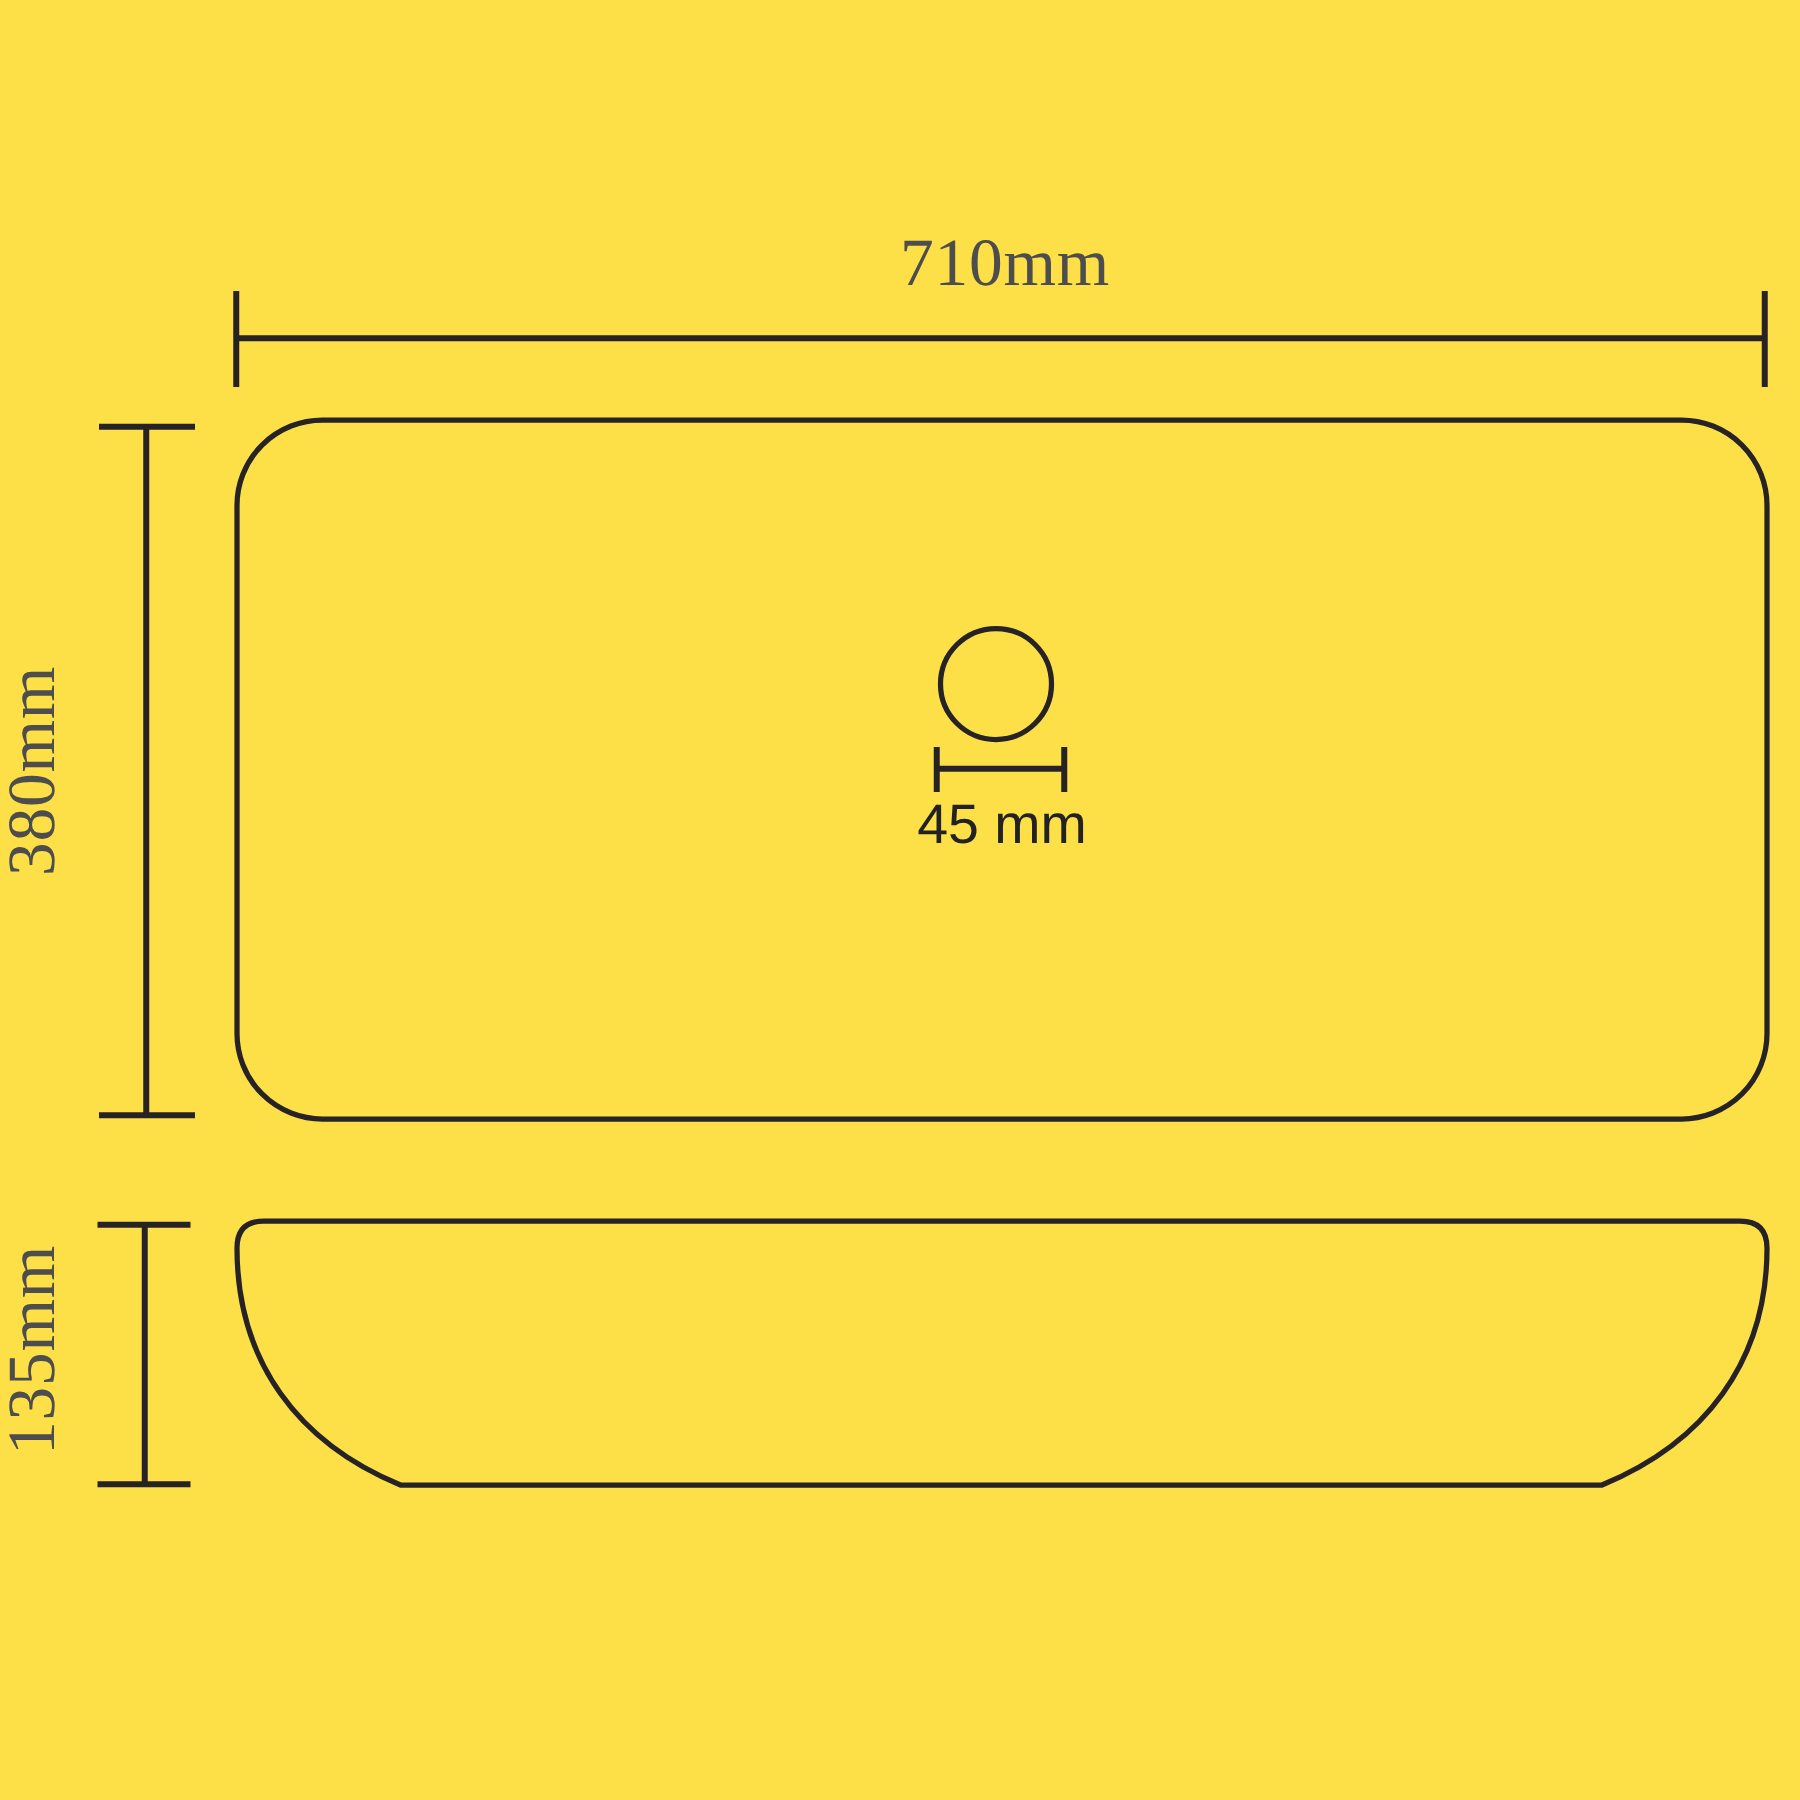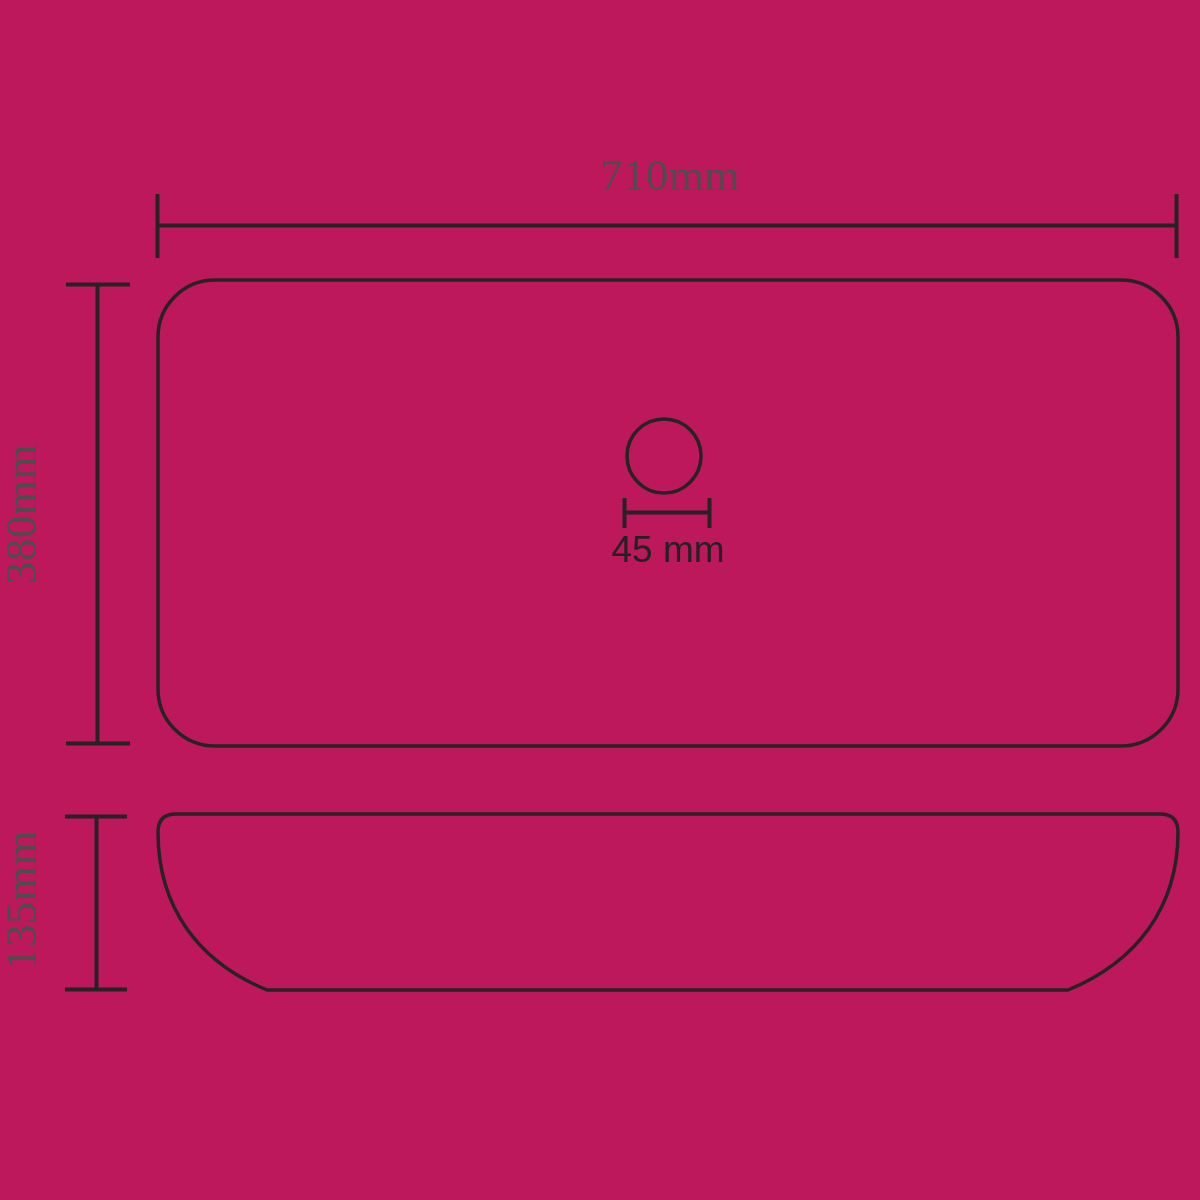--- a/index.html
+++ b/index.html
@@ -4,21 +4,21 @@
 <style>
   html, body {
     margin: 0;
     padding: 0;
     background: #ffffff;
   }
   .canvas {
     position: relative;
     width: 1200px;
     height: 1200px;
-    background: #be185d;
+    background: #fde047;
     overflow: hidden;
   }
   svg { display: block; }
   .dim-label-serif {
     font-family: "Liberation Serif", serif;
     font-size: 45px;
     letter-spacing: 0.5px;
   }
   .dim-label-sans {
     font-family: "Liberation Sans", sans-serif;

